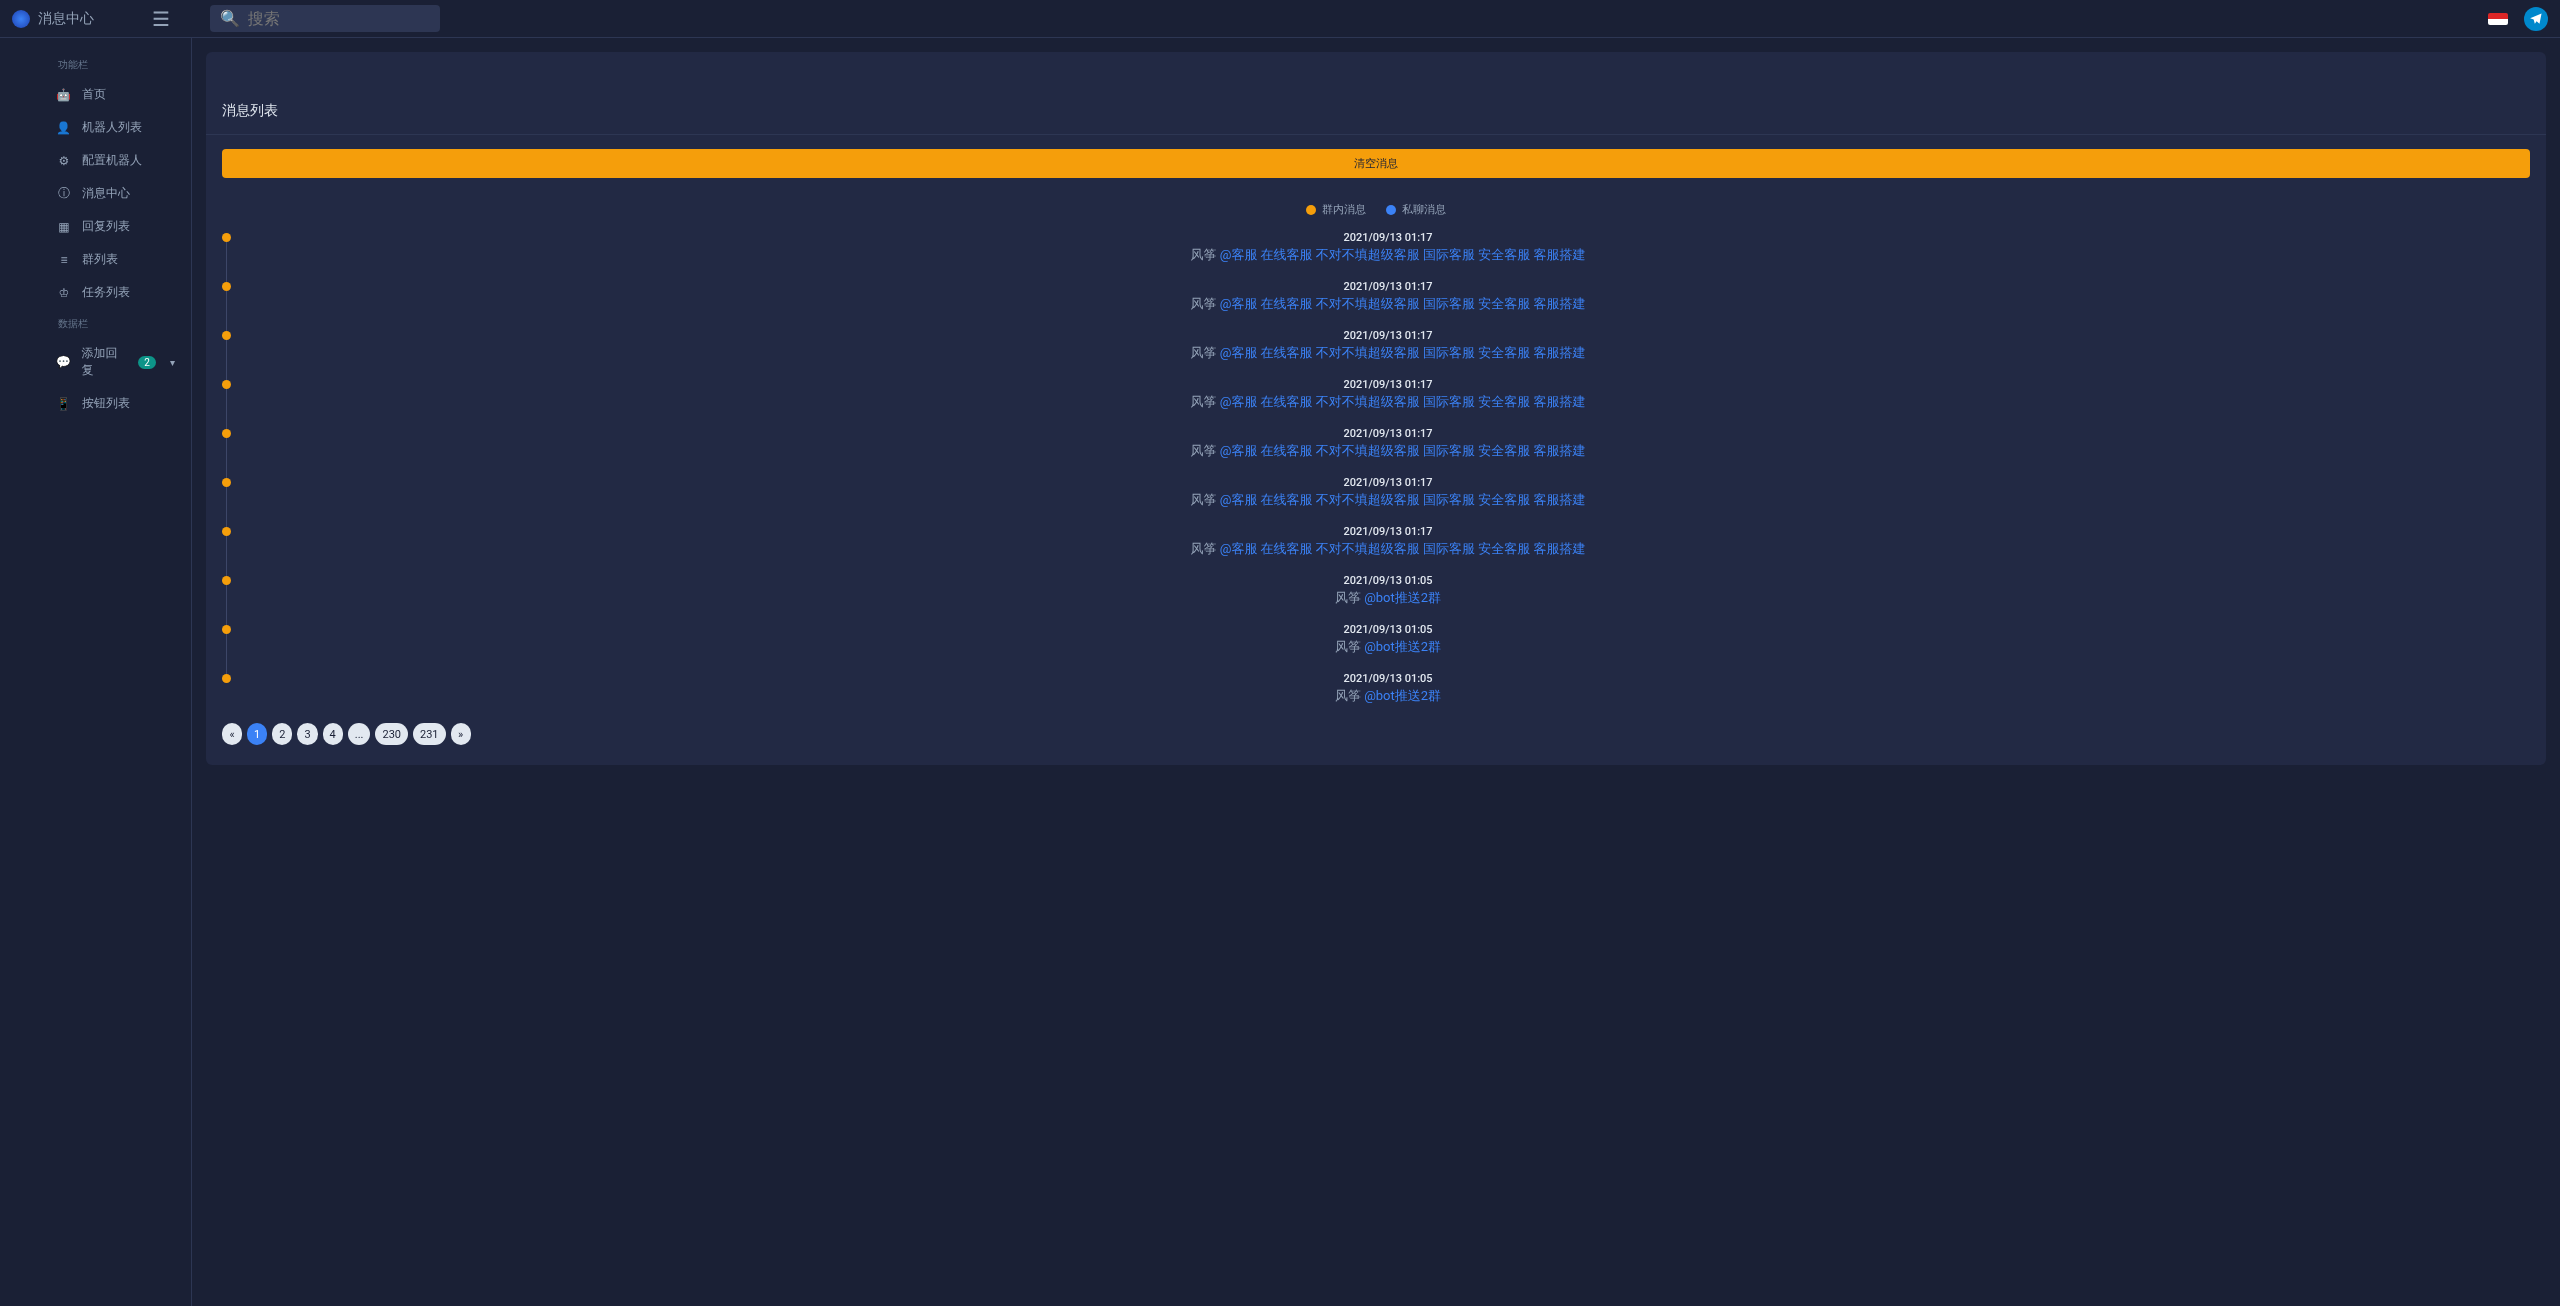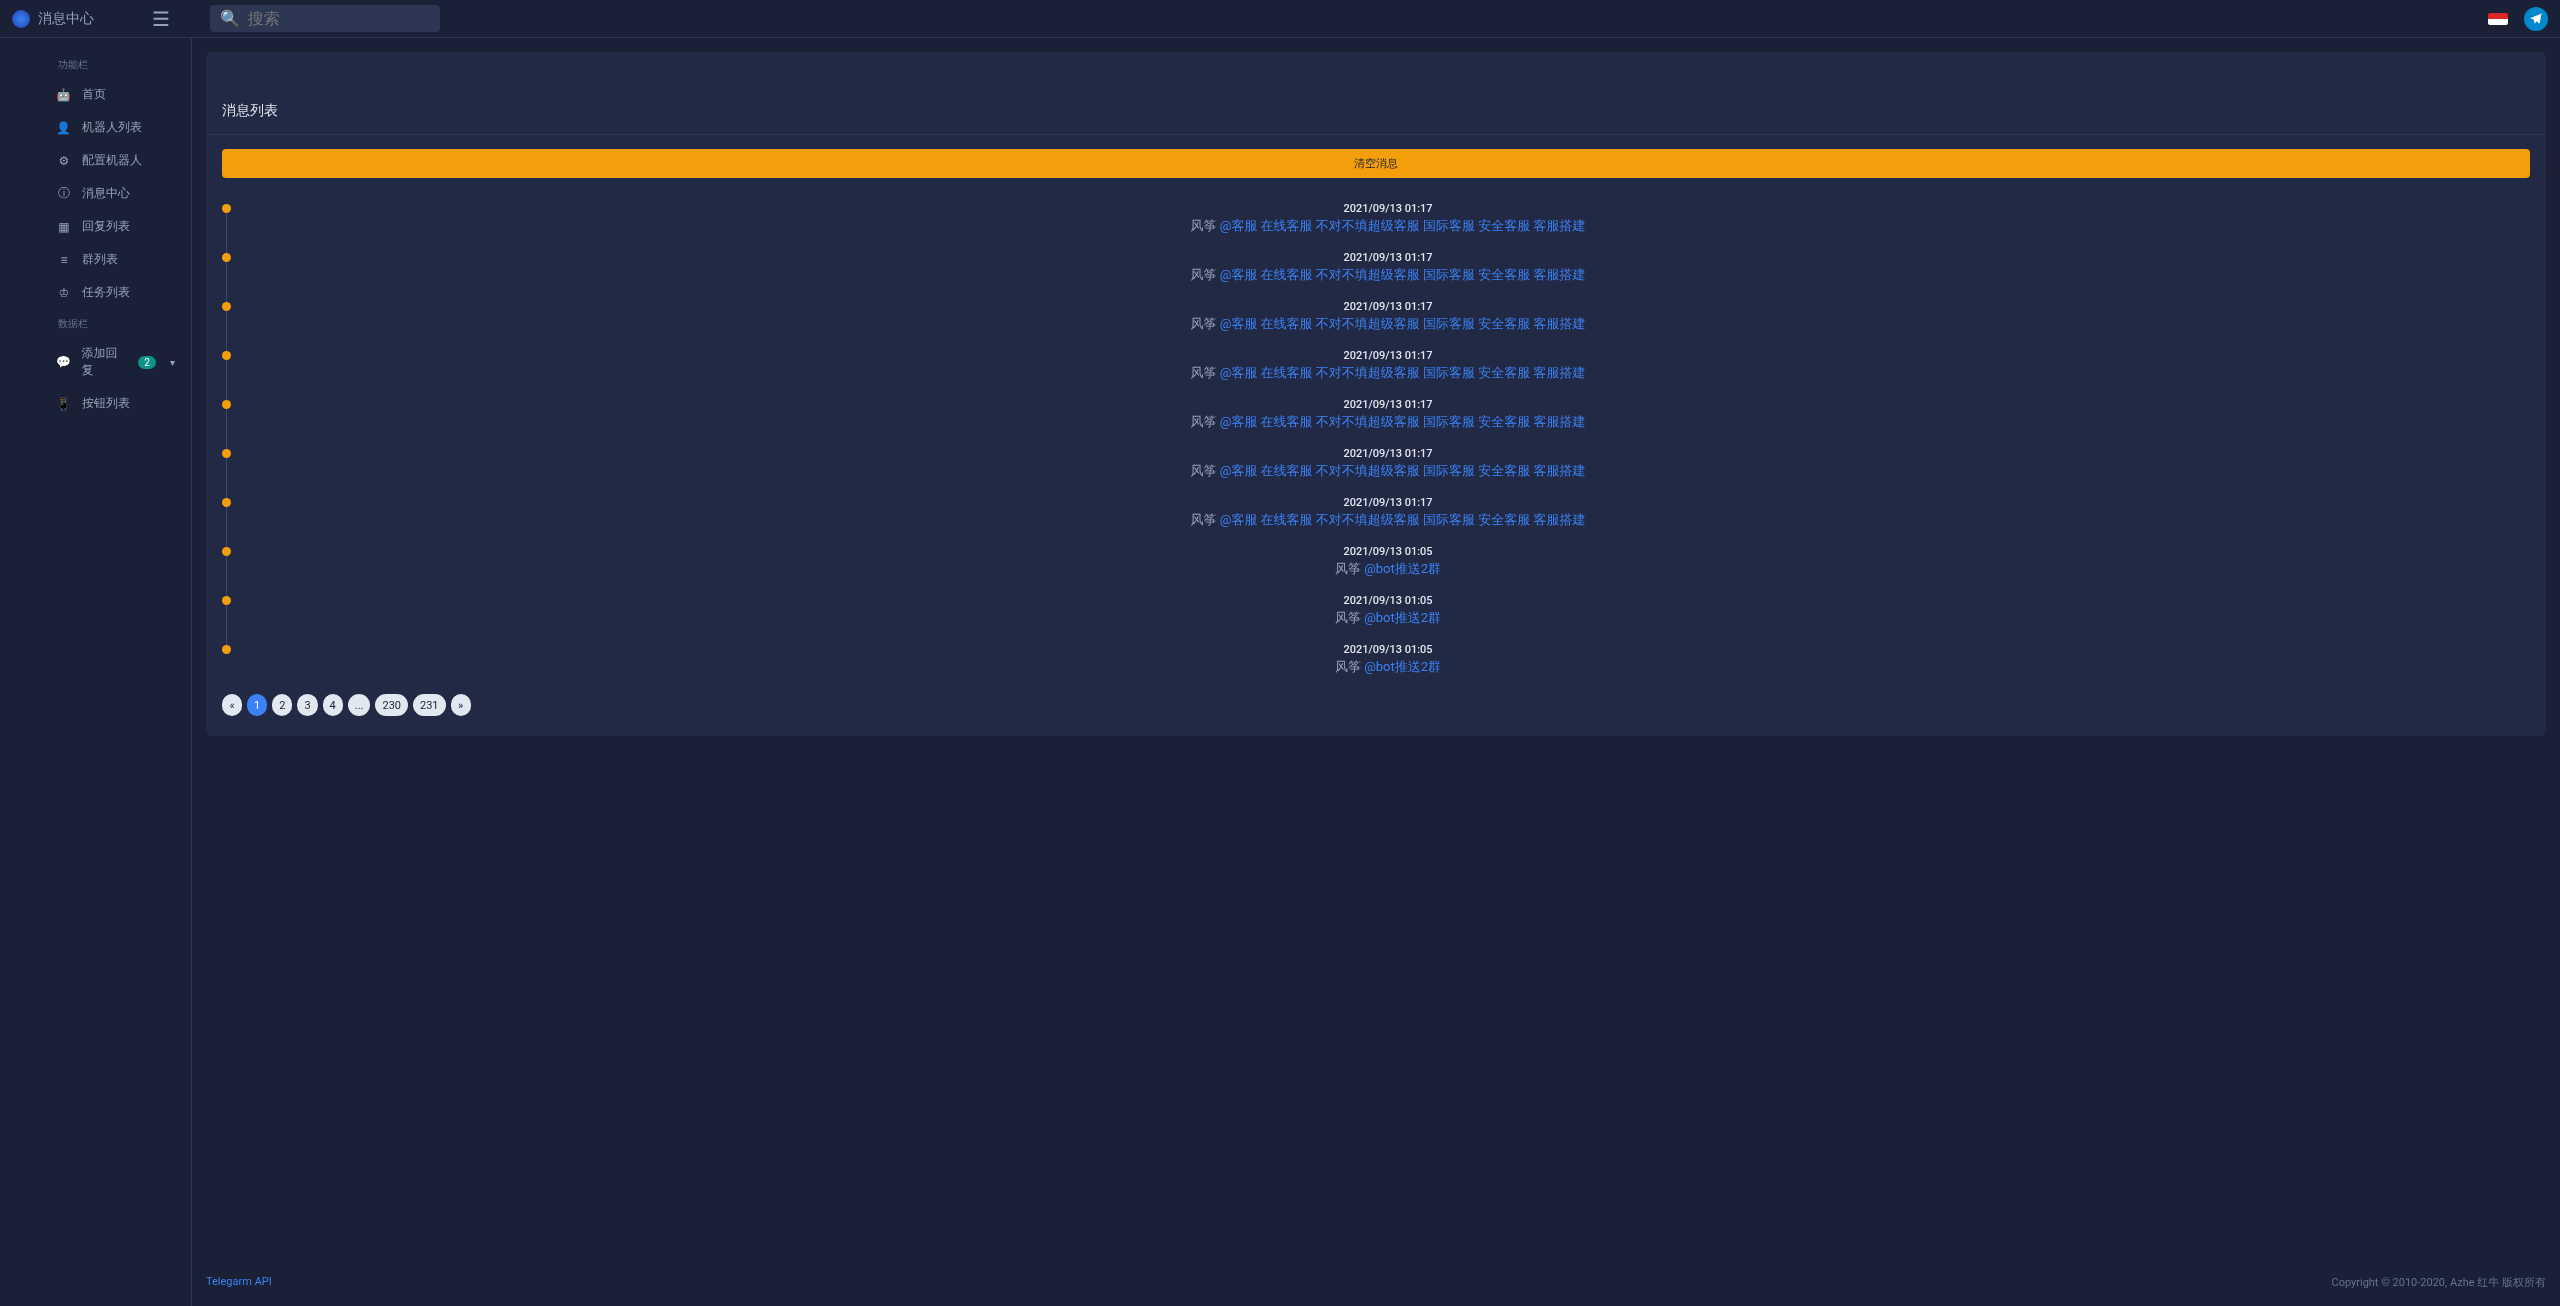--- a/index.html
+++ b/index.html
@@ -327,20 +327,30 @@
       <span class="icon">📱</span>
       <span>按钮列表</span>
     </div>
   </div>
 
   <div class="main">
     <div class="card">
       <div class="card-header">消息列表</div>
       <div class="card-body">
         <div class="clear-btn">清空消息</div>
+        <div class="legend">
+          <div class="legend-item">
+            <div class="legend-dot dot-orange"></div>
+            <span>群内消息</span>
+          </div>
+          <div class="legend-item">
+            <div class="legend-dot dot-blue"></div>
+            <span>私聊消息</span>
+          </div>
+        </div>
         <div class="timeline" id="timeline">
             <div class="timeline-item">
     <div class="timeline-dot"></div>
     <div class="timeline-date">2021/09/13 01:17</div>
     <div class="timeline-content">风筝 <span class="link">@客服 在线客服 不对不填超级客服 国际客服 安全客服 客服搭建</span></div>
   </div>
             <div class="timeline-item">
     <div class="timeline-dot"></div>
     <div class="timeline-date">2021/09/13 01:17</div>
     <div class="timeline-content">风筝 <span class="link">@客服 在线客服 不对不填超级客服 国际客服 安全客服 客服搭建</span></div>
@@ -392,18 +402,14 @@
             <div class="page-btn">2</div>
             <div class="page-btn">3</div>
             <div class="page-btn">4</div>
             <div class="page-btn">...</div>
             <div class="page-btn">230</div>
             <div class="page-btn">231</div>
             <div class="page-btn">»</div>
           </div>
       </div>
     </div>
-    <div class="footer">
-      <span class="footer-link">Telegarm API</span>
-      <span>Copyright © 2010-2020, Azhe 红牛 版权所有</span>
-    </div>
   </div>
 </div>
 
 </body></html>

